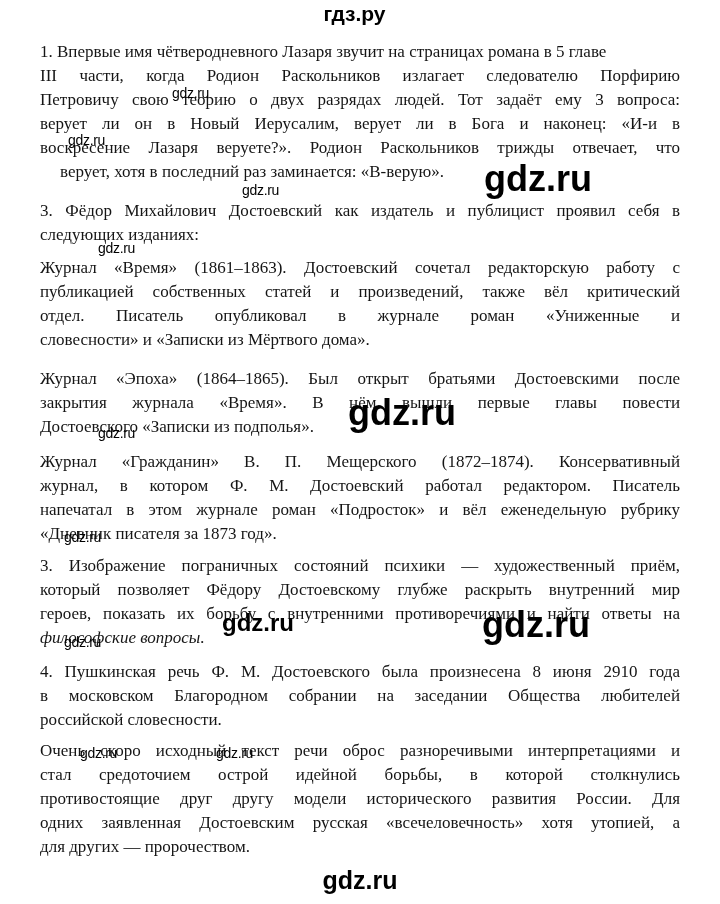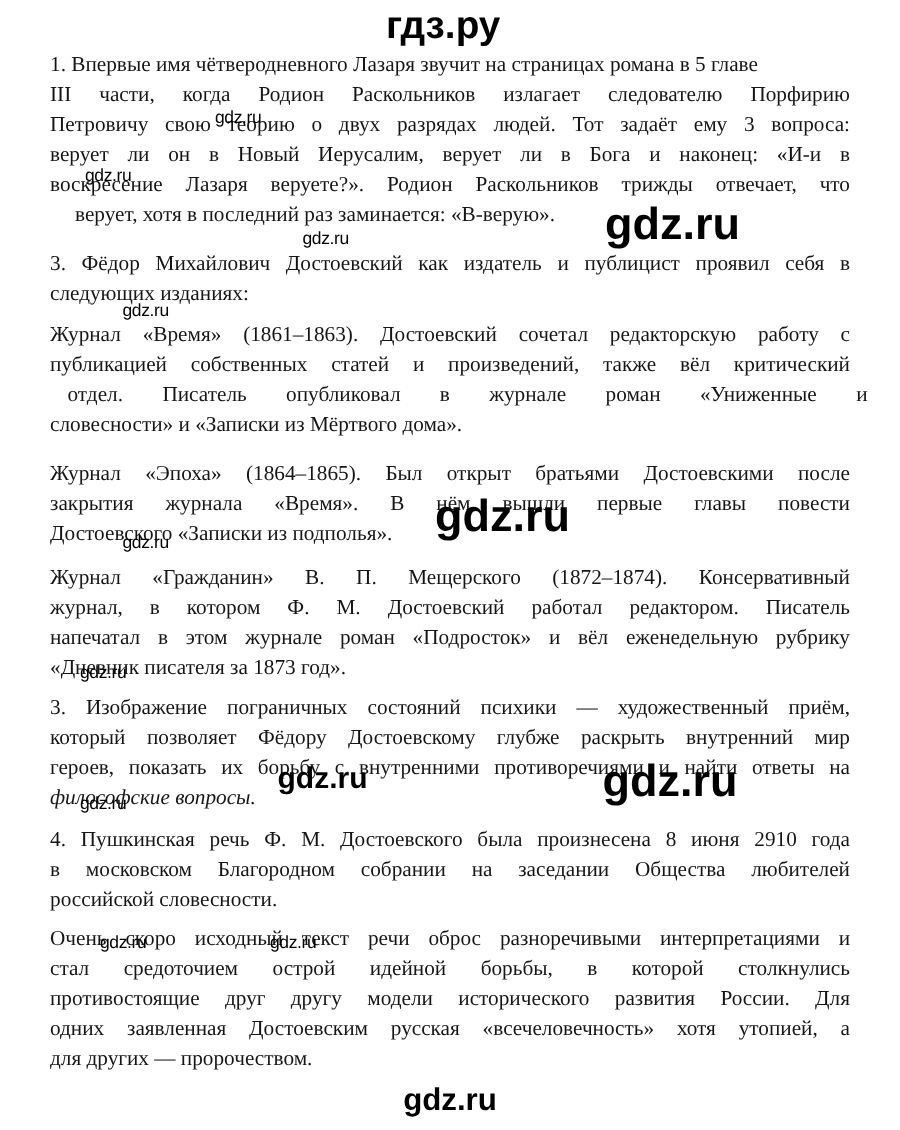--- a/index.html
+++ b/index.html
@@ -1,19 +1,19 @@
 <!DOCTYPE html>
 <html><head>
 <meta charset="utf-8">
 <style>
   html, body { margin: 0; padding: 0; background: #ffffff; }
   body { width: 720px; height: 904px; position: relative; overflow: hidden; color: #111; }
   .header {
     position: absolute; left: 0; top: 0; width: 709px; text-align: center;
-    font-family: "Liberation Sans", sans-serif; font-weight: bold; font-size: 31px;
+    font-family: "Liberation Sans", sans-serif; font-weight: bold; font-size: 21px;
     top: 2px; letter-spacing: 0px; color: #000;
   }
   .line {
     position: absolute; left: 40px; width: 640px;
     font-family: "Liberation Serif", serif; font-size: 17px; line-height: 24px;
     white-space: nowrap; color: #151515;
   }
   .justify { text-align: justify; text-align-last: justify; }
   .wm-small {
     position: absolute; font-family: "Liberation Sans", sans-serif; font-size: 14px;
@@ -42,21 +42,21 @@
 <div class="line justify" style="top:88px;">Петровичу свою теорию о двух разрядах людей. Тот задаёт ему 3 вопроса:</div>
 <div class="line justify" style="top:112px;">верует ли он в Новый Иерусалим, верует ли в Бога и наконец: «И-и в</div>
 <div class="line justify" style="top:136px;">воскресение Лазаря веруете?». Родион Раскольников трижды отвечает, что</div>
 <div class="line" style="top:160px;margin-left:20px;">верует, хотя в последний раз заминается: «В-верую».</div>
 
 <div class="line justify" style="top:199px;">3. Фёдор Михайлович Достоевский как издатель и публицист проявил себя в</div>
 <div class="line" style="top:223px;">следующих изданиях:</div>
 
 <div class="line justify" style="top:256px;">Журнал «Время» (1861–1863). Достоевский сочетал редакторскую работу с</div>
 <div class="line justify" style="top:280px;">публикацией собственных статей и произведений, также вёл критический</div>
-<div class="line justify" style="top:304px;margin-left:14px;">отдел. Писатель опубликовал в журнале роман «Униженные и</div>
+<div class="line justify" style="top:304px;">отдел. Писатель опубликовал в журнале роман «Униженные и</div>
 <div class="line" style="top:328px;">словесности» и «Записки из Мёртвого дома».</div>
 
 <div class="line justify" style="top:367px;">Журнал «Эпоха» (1864–1865). Был открыт братьями Достоевскими после</div>
 <div class="line justify" style="top:391px;">закрытия журнала «Время». В нём вышли первые главы повести</div>
 <div class="line" style="top:415px;">Достоевского «Записки из подполья».</div>
 
 <div class="line justify" style="top:450px;">Журнал «Гражданин» В. П. Мещерского (1872–1874). Консервативный</div>
 <div class="line justify" style="top:474px;">журнал, в котором Ф. М. Достоевский работал редактором. Писатель</div>
 <div class="line justify" style="top:498px;">напечатал в этом журнале роман «Подросток» и вёл еженедельную рубрику</div>
 <div class="line" style="top:522px;">«Дневник писателя за 1873 год».</div>

